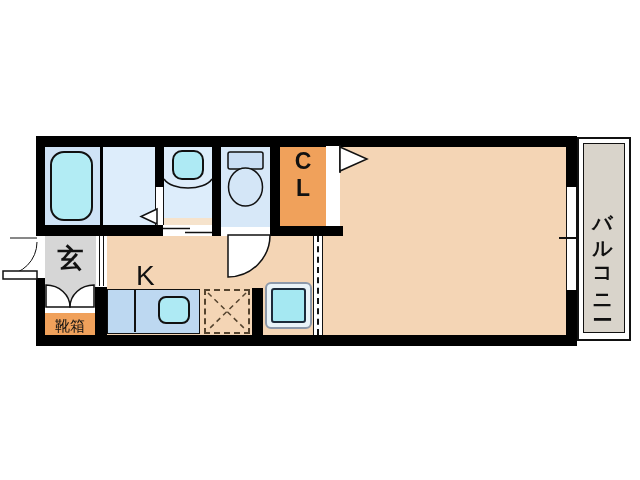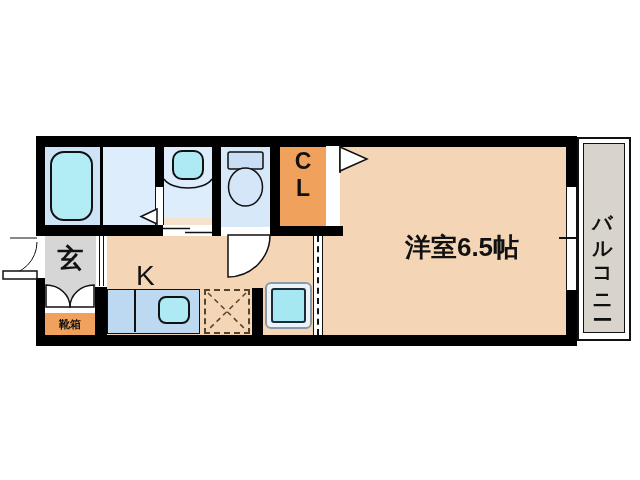--- a/index.html
+++ b/index.html
@@ -115,28 +115,27 @@
     <svg width="42" height="41" viewBox="0 0 42 41">
       <line x1="2" y1="2" x2="40" y2="39" stroke="#54432e" stroke-width="1.5" stroke-dasharray="5,4"></line>
       <line x1="40" y1="2" x2="2" y2="39" stroke="#54432e" stroke-width="1.5" stroke-dasharray="5,4"></line>
     </svg>
   </div>
 
   <div class="abs" style="left:265px;top:282px;width:47px;height:47px;background:#e9f3f8;border:2px solid #8d99aa;border-radius:6px;">
     <div class="abs" style="left:4px;top:4px;width:35px;height:35px;background:#a5e8f2;border:2px solid #1c2b3a;border-radius:3px;"></div>
   </div>
 
-  <div class="abs lbl" style="left:377px;top:230px;width:170px;text-align:center;font-size:26px;font-weight:600;">洋室6.5帖</div>
 
   <div class="abs lbl vtext" style="left:589px;top:172px;width:28px;height:168px;font-size:20px;font-weight:600;letter-spacing:4px;">バルコニー</div>
 
   <div class="abs lbl" style="left:45px;top:241px;width:51px;text-align:center;font-size:26px;font-weight:700;">玄</div>
 
   <div class="abs lbl" style="left:136px;top:260px;font-size:28px;font-weight:500;">K</div>
 
   <div class="abs lbl" style="left:280px;top:148px;width:46px;text-align:center;font-size:23px;font-weight:700;line-height:27px;">
     <span>C</span><br>
     <span>L</span>
   </div>
 
-  <div class="abs lbl" style="left:45px;top:317px;width:50px;text-align:center;font-size:11px;font-weight:700;">靴箱</div>
+  <div class="abs lbl" style="left:45px;top:317px;width:50px;text-align:center;font-size:15px;font-weight:400;">靴箱</div>
 
 </div>
 
 </body></html>

